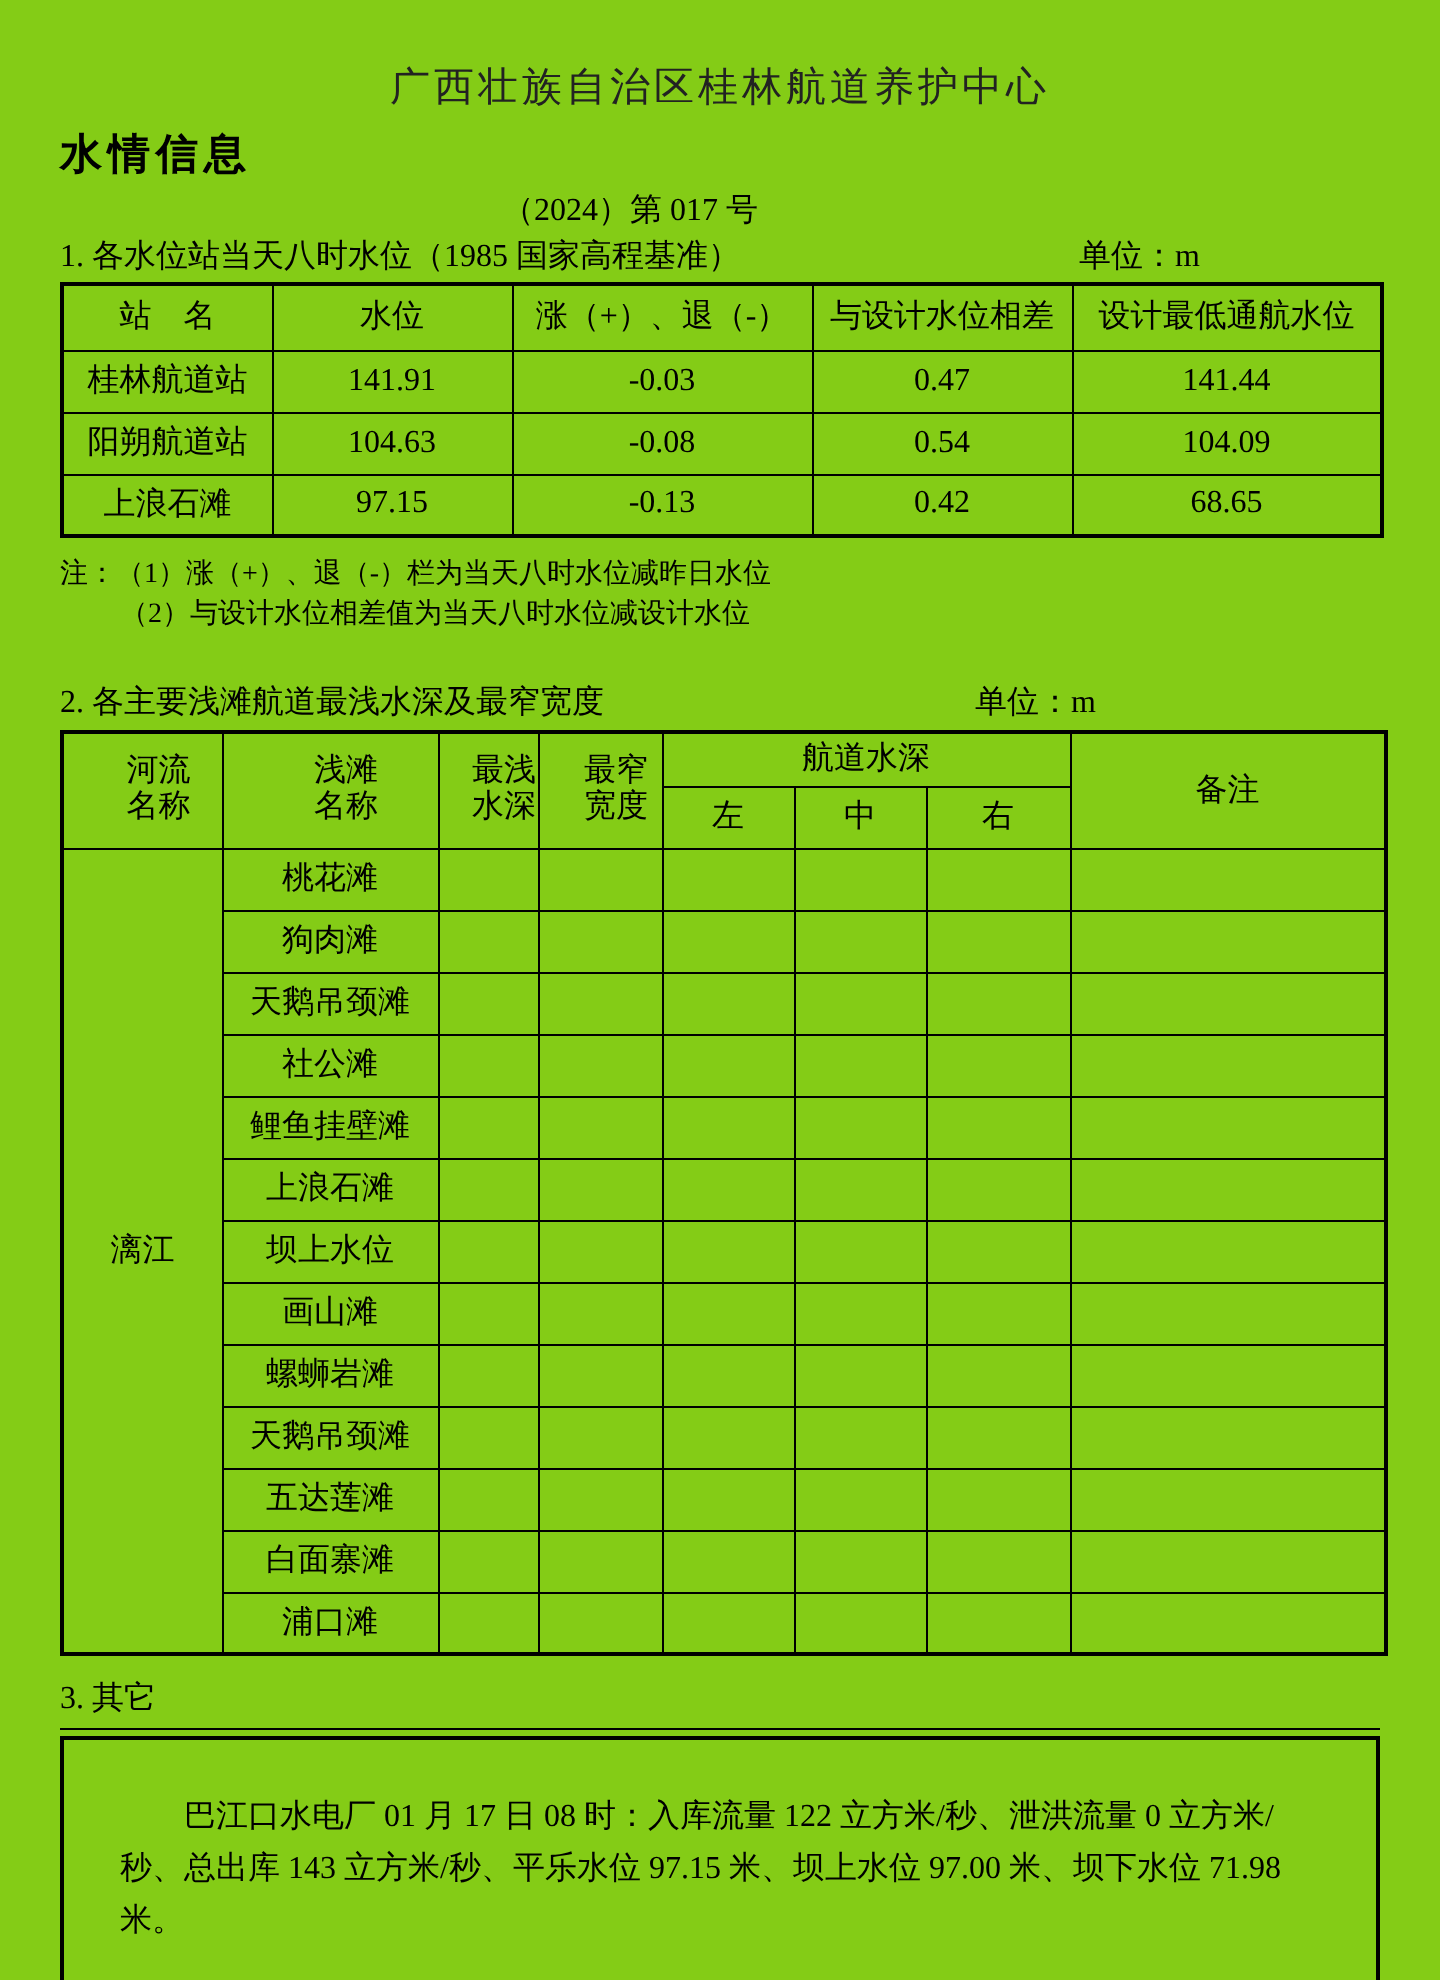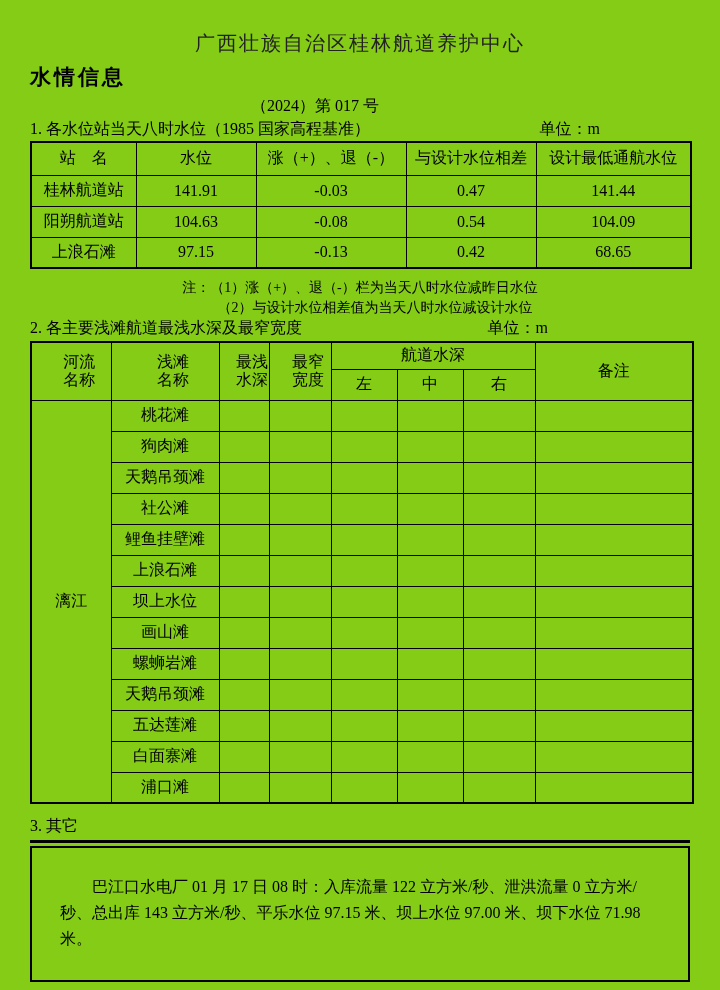--- a/index.html
+++ b/index.html
@@ -15,38 +15,38 @@
   }
   .doc-title{
     margin-top:6px;text-align:left;font-size:21px;
     font-weight:bold;letter-spacing:3px;
   }
   .issue-row{margin-top:5px;text-align:center;padding-right:90px;line-height:20px;}
   .meta-row{display:flex;justify-content:space-between;line-height:20px;margin-top:1px;}
   .meta-row .date{margin-right:65px;}
   .sec-row{display:flex;justify-content:space-between;line-height:20px;margin-top:3px;text-align:center;}
   .sec-row .unit1{margin-right:90px;}
-  .sec2-row{display:flex;justify-content:space-between;line-height:20px;}
+  .sec2-row{display:flex;justify-content:space-between;line-height:20px;margin-top:24px;}
   .sec2-row .unit2{margin-right:142px;}
   table{border-collapse:collapse;table-layout:fixed;width:660px;border:2px solid #000;}
   td,th{border:1px solid #000;text-align:center;vertical-align:middle;
         font-weight:normal;font-size:16px;padding:0;overflow:hidden;}
   #table1{margin-top:2px;}
   #table1 thead tr{height:33px;}
   #table1 tbody tr{height:31px;}
   #table2{margin-top:3px;width:662px;}
   #table2 .hrow1{height:27px;}
   #table2 .hrow2{height:31px;}
   #table2 tbody tr{height:31px;}
   .two-line{white-space:pre-line;line-height:18px;padding-left:16px;}
-  .notes{margin-top:9px;font-size:14px;line-height:20px;text-align:center;}
+  .notes{margin-top:9px;font-size:14px;line-height:20px;}
   .notes .note2{padding-left:30px;}
   .sec3-heading{
     margin-top:12px;line-height:20px;
-    border-bottom:3px solid #000000;padding-bottom:4px;
+    border-bottom:1px solid #000000;padding-bottom:4px;
   }
   .other-box{
     margin-top:3px;border:2px solid #000;box-sizing:border-box;
     padding:10px 12px 12px 12px;
   }
   .other-box p{margin:16px;text-indent:2em;line-height:26px;font-size:16px;}
 </style>
 </head>
 <body>
 

